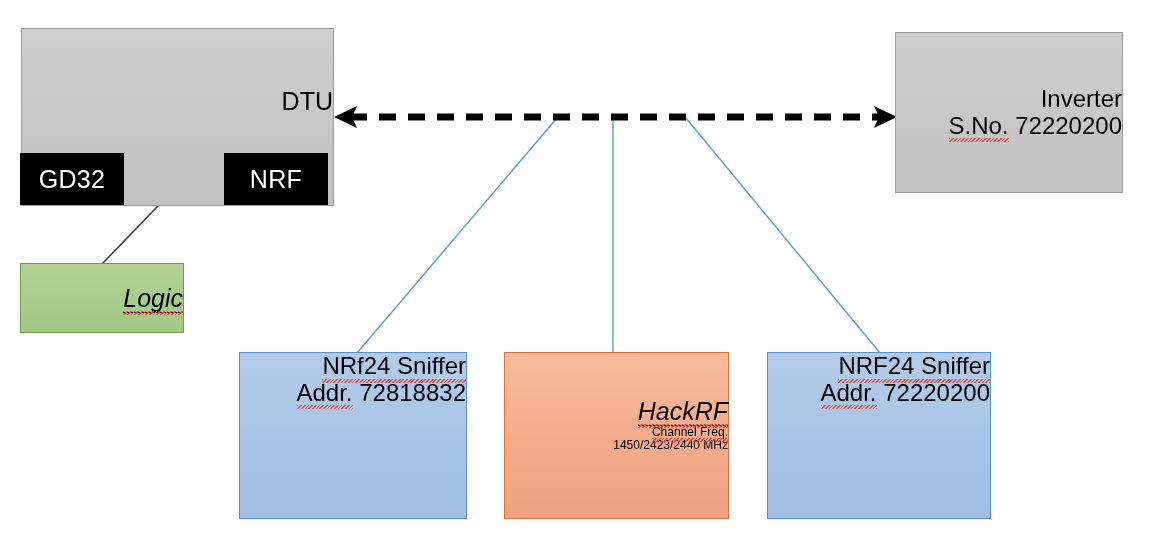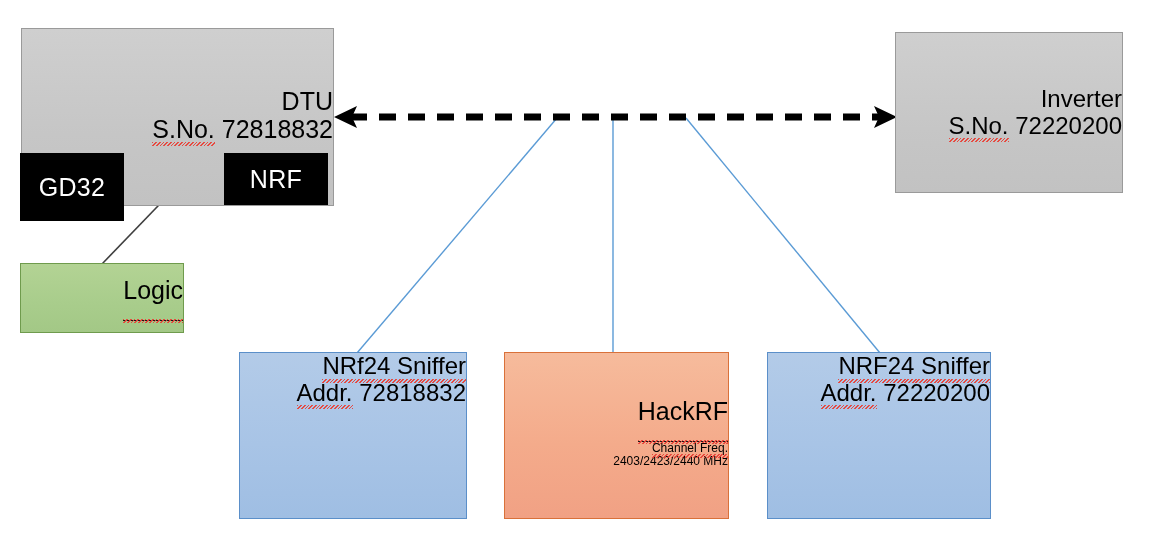--- a/index.html
+++ b/index.html
@@ -55,21 +55,21 @@
     position: absolute;
     box-sizing: border-box;
     background: #000000;
     color: #ffffff;
     display: flex;
     align-items: center;
     justify-content: center;
     font-size: 25px;
     letter-spacing: 0.3px;
   }
-  #gd32-node { left: 20px; top: 153px; width: 104px; height: 68px; }
+  #gd32-node { left: 20px; top: 153px; width: 104px; height: 52px; }
   #nrf-node  { left: 224px; top: 153px; width: 104px; height: 52px; }
 
   
   #logic-node {
     left: 20px; top: 263px; width: 164px; height: 70px;
     background: linear-gradient(180deg, #b3d394 0%, #a9cd8c 55%, #a3c886 100%);
     border: 1px solid #6f9b4d;
     color: #000000;
     font-size: 25px;
   }
@@ -109,21 +109,22 @@
     left: 0; right: 0; bottom: -3px;
     height: 4px;
     background-image:
       repeating-linear-gradient(135deg,
         #e8443a 0px, #e8443a 1.3px,
         transparent 1.3px, transparent 2.6px);
     opacity: .95;
   }
   .ul {
     border-bottom: 1px solid #1a1a1a;
-    padding-bottom: 16px;
+    padding-bottom: 0px;
+    font-style: italic;
   }
 
   
   #wires {
     position: absolute;
     left: 0; top: 0;
     width: 1157px; height: 543px;
     pointer-events: none;
   }
 </style>
@@ -146,23 +147,20 @@
     <polygon points="334,117 357,106 352,117 357,128" fill="#000000"></polygon>
     <polygon points="897,117 874,106 879,117 874,128" fill="#000000"></polygon>
 
     <line x1="130" y1="179" x2="224" y2="179" stroke="#000000" stroke-width="2"></line>
     <polygon points="123,179 139,172 136,179 139,186" fill="#000000"></polygon>
     <polygon points="231,179 215,172 218,179 215,186" fill="#000000"></polygon>
   </svg>
 
   <div class="node grey-box" id="dtu-node">
     <span class="line">DTU</span>
-    <span class="line">
-      <span class="sq">S.No.</span><span>&nbsp;</span><span>72818832</span>
-    </span>
   </div>
 
   <div class="chip-box" id="gd32-node">
     <span>GD32</span>
   </div>
   <div class="chip-box" id="nrf-node">
     <span>NRF</span>
   </div>
 
   <div class="node" id="logic-node">
@@ -179,21 +177,21 @@
   <div class="node blue-box" id="sniffer-left-node">
     <span class="line sq">NRf24 Sniffer</span>
     <span class="line">
       <span class="sq">Addr.</span><span>&nbsp;</span><span>72818832</span>
     </span>
   </div>
 
   <div class="node" id="hackrf-node">
     <span class="line title ul sq">HackRF</span>
     <span class="line sub sq">Channel Freq.</span>
-    <span class="line sub">2403/2423/2440 MHz</span>
+    <span class="line sub">1450/2423/2440 MHz</span>
   </div>
 
   <div class="node blue-box" id="sniffer-right-node">
     <span class="line sq">NRF24 Sniffer</span>
     <span class="line">
       <span class="sq">Addr.</span><span>&nbsp;</span><span>72220200</span>
     </span>
   </div>
 
 </div>

